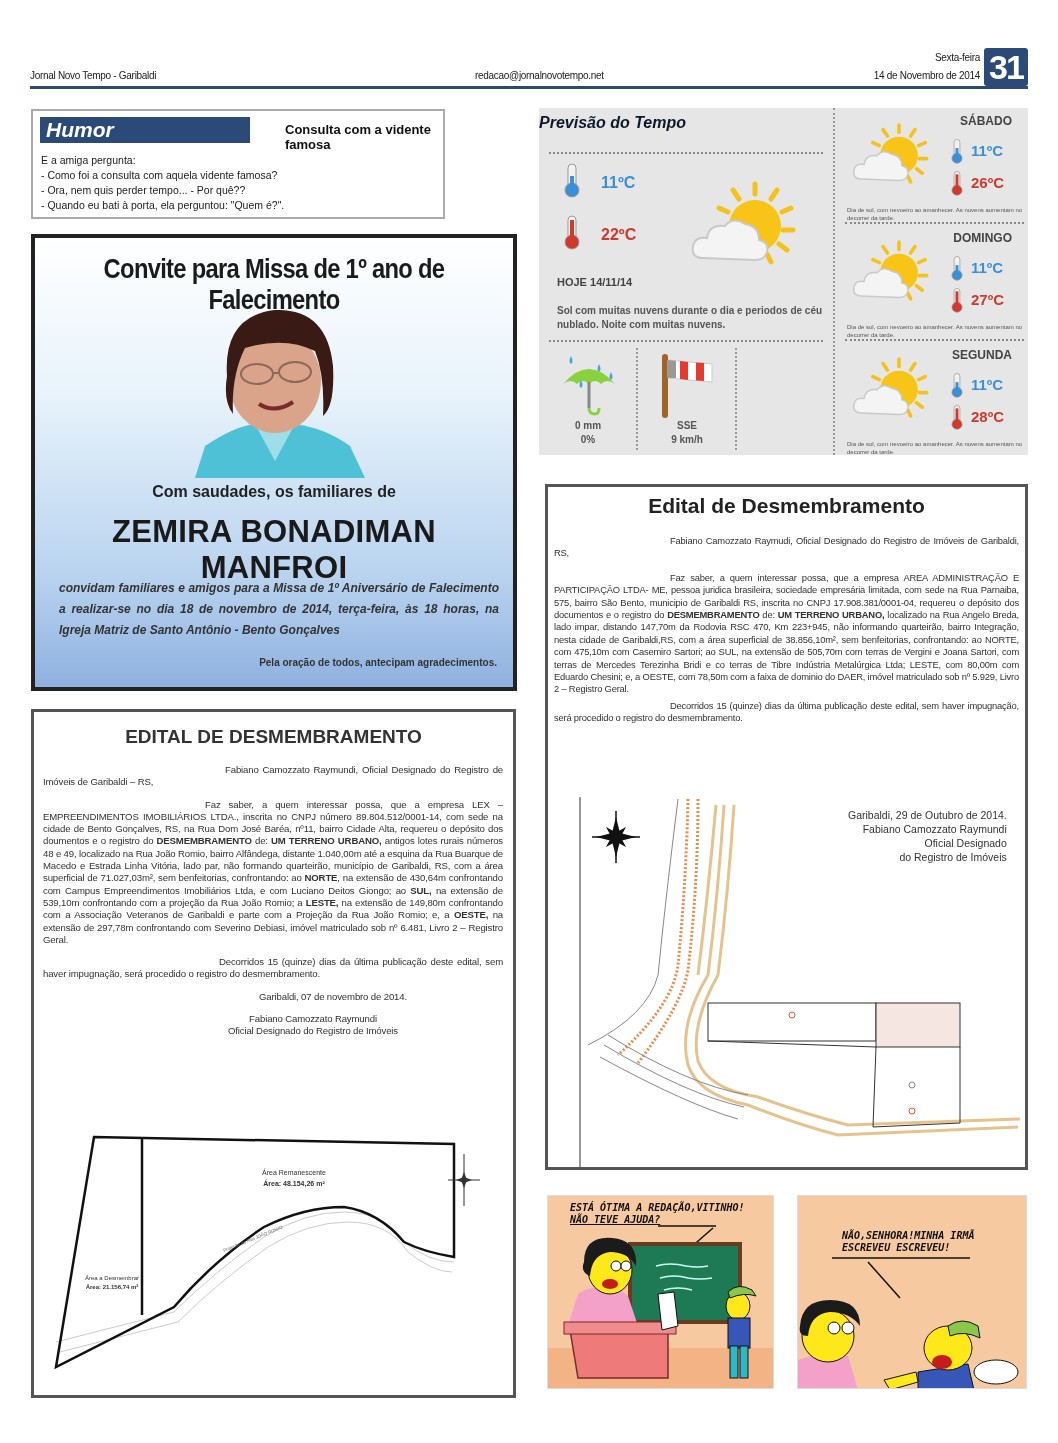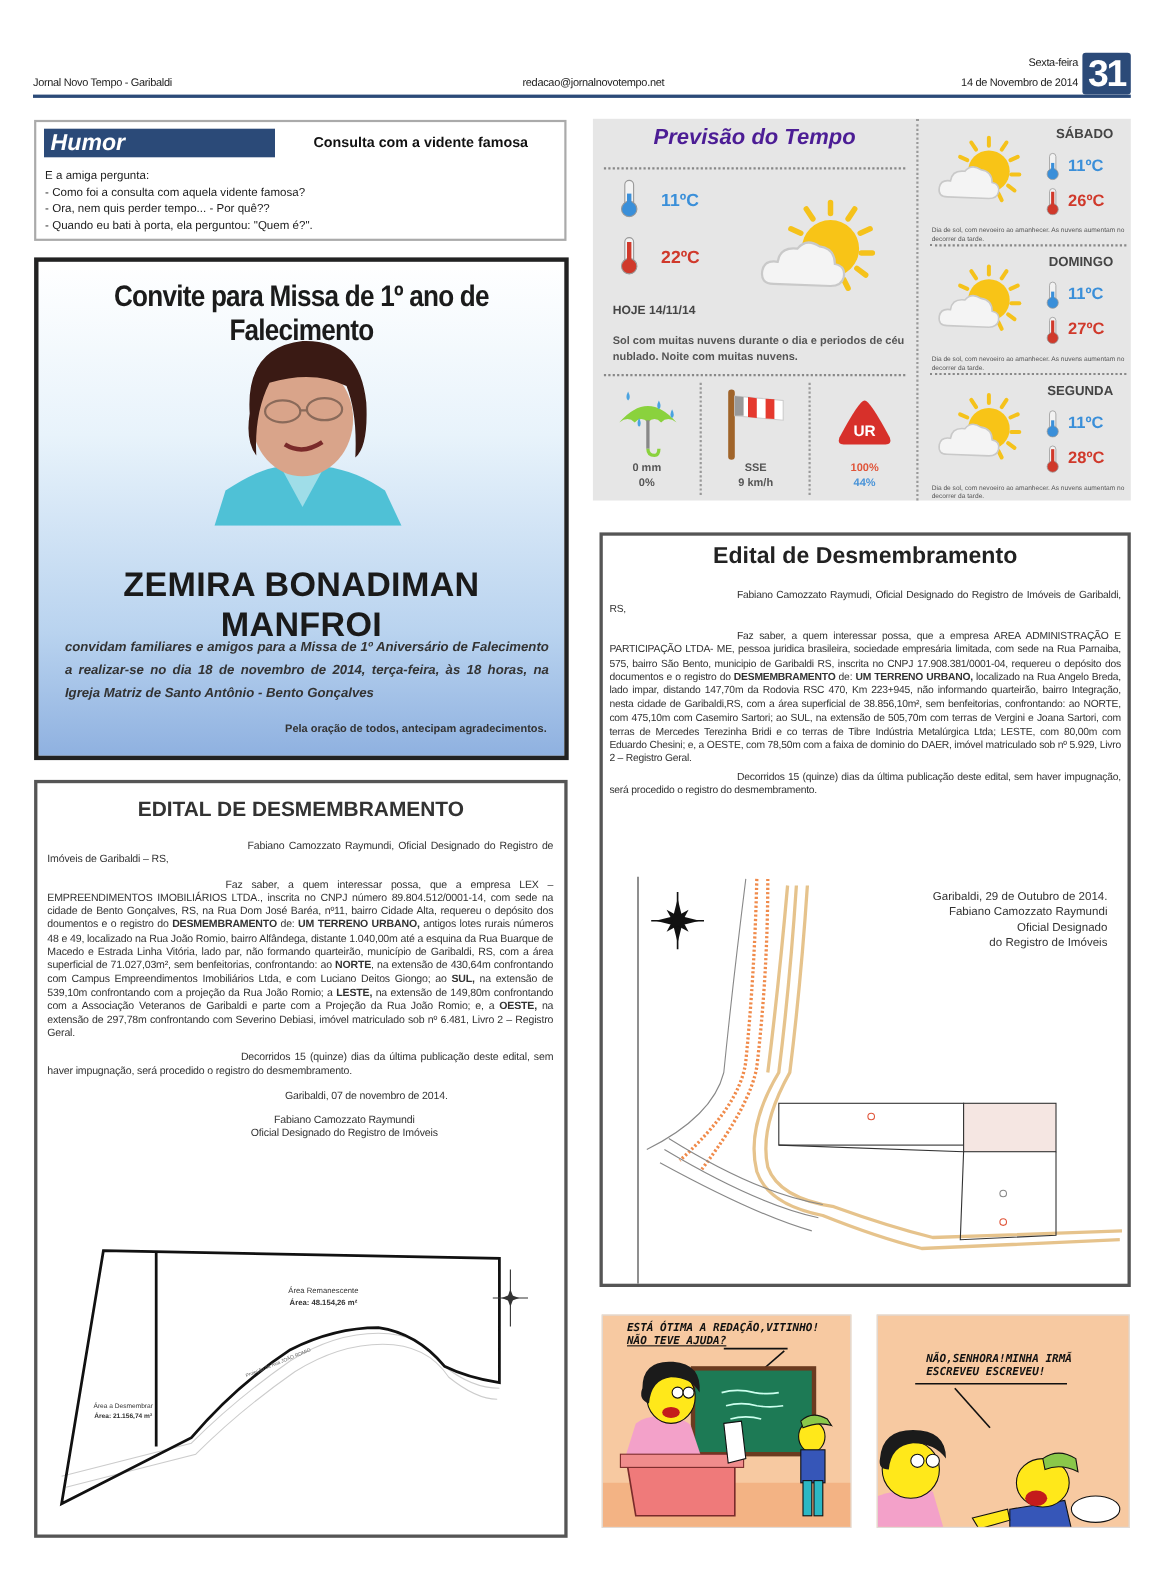--- a/index.html
+++ b/index.html
@@ -10,41 +10,41 @@
   .hdr { position: absolute; left: 30px; top: 48px; width: 998px; height: 40px; }
   .hdr .left { position: absolute; left: 0; top: 22px; font-size: 10px; letter-spacing: -0.3px; }
   .hdr .mid { position: absolute; left: 445px; top: 22px; font-size: 10px; letter-spacing: -0.3px; }
   .hdr .weekday { position: absolute; right: 48px; top: 4px; font-size: 10px; letter-spacing: -0.3px; }
   .hdr .date { position: absolute; right: 48px; top: 22px; font-size: 10px; letter-spacing: -0.3px; }
   .hdr .pagenum { position: absolute; right: 0; top: 0; width: 44px; height: 38px; background: #2b4a78; color: #fff; border-radius: 3px;
     font-family: "Liberation Sans", sans-serif; font-weight: bold; font-size: 34px; line-height: 38px; text-align: center; letter-spacing: -2px; }
   .hdr-rule { position: absolute; left: 30px; top: 86px; width: 998px; height: 3px; background: #2b4a78; }
 
   
-  .humor { position: absolute; left: 31px; top: 109px; width: 484px; height: 110px; border: 2px solid #aaa; background: #fff; }
+  .humor { position: absolute; left: 31px; top: 109px; width: 414px; height: 110px; border: 2px solid #aaa; background: #fff; }
   .humor .tag { position: absolute; left: 7px; top: 6px; width: 210px; height: 26px; background: #2b4a78; color: #fff;
     font-style: italic; font-weight: bold; font-size: 21px; line-height: 26px; padding-left: 6px; }
   .humor .ttl { position: absolute; left: 252px; top: 11px; font-weight: bold; font-size: 13px; color: #111; }
   .humor .lines { position: absolute; left: 8px; top: 42px; font-size: 10.5px; line-height: 15px; color: #222; }
 
   
   .obit { position: absolute; left: 31px; top: 234px; width: 486px; height: 457px; border: 4px solid #222;
     background: linear-gradient(180deg, #ffffff 0%, #e8f3fb 35%, #b9d3ef 75%, #8fb1e0 100%); }
   .obit .title { position: absolute; left: 0; right: 0; top: 16px; text-align: center; font-weight: bold; font-size: 27px; color: #1b1b1b; letter-spacing: -0.8px; transform: scaleX(0.88); }
   .obit .photo { position: absolute; left: 140px; top: 58px; width: 200px; height: 182px; }
   .obit .sub { position: absolute; left: 0; right: 0; top: 245px; text-align: center; font-weight: bold; font-size: 16px; color: #222; }
   .obit .name { position: absolute; left: 0; right: 0; top: 276px; text-align: center; font-weight: bold; font-size: 31px; color: #1a1a1a; letter-spacing: 0.3px; }
   .obit .dates { position: absolute; left: 0; right: 0; top: 312px; text-align: center; font-size: 15px; color: #222; }
   .obit .body { position: absolute; left: 24px; right: 14px; top: 340px; font-size: 12px; font-weight: bold; line-height: 21px; color: #333; text-align: justify; font-style: italic; }
   .obit .thanks { position: absolute; right: 16px; top: 419px; font-size: 10px; font-weight: bold; color: #333; }
 
   
   .wx { position: absolute; left: 539px; top: 108px; width: 489px; height: 347px; background: #e6e6e6; }
   .wx .main { position: absolute; left: 0; top: 0; width: 296px; height: 347px; border-right: 2px dotted #999; }
-  .wx .title { position: absolute; left: 0; right: 0; top: 6px; text-align: center; font-style: italic; font-weight: bold; font-size: 20px; color: #4c1d95; }
+  .wx .title { position: absolute; left: 0; right: 0; top: 6px; text-align: left; font-style: italic; font-weight: bold; font-size: 16px; color: #0f172a; }
   .wx .rule1 { position: absolute; left: 10px; right: 10px; top: 44px; border-top: 2px dotted #888; }
   .wx .therm { position: absolute; width: 22px; height: 36px; }
   .wx .tmin { position: absolute; left: 62px; top: 66px; font-weight: bold; font-size: 16px; color: #3a8fd9; }
   .wx .tmax { position: absolute; left: 62px; top: 118px; font-weight: bold; font-size: 16px; color: #d0392b; }
   .wx .today { position: absolute; left: 18px; top: 168px; font-weight: bold; font-size: 11px; color: #444; }
   .wx .desc { position: absolute; left: 18px; top: 196px; width: 270px; font-weight: bold; font-size: 10px; line-height: 14px; color: #555; }
   .wx .rule2 { position: absolute; left: 10px; right: 10px; top: 232px; border-top: 2px dotted #888; }
   .wx .stat { position: absolute; top: 232px; width: 98px; height: 115px; }
   .wx .stat .l1, .wx .stat .l2 { position: absolute; left: 0; right: 0; text-align: center; font-weight: bold; font-size: 10px; color: #555; }
   .wx .stat .l1 { top: 80px; } .wx .stat .l2 { top: 94px; }
@@ -105,20 +105,21 @@
   <svg class="photo" viewBox="0 0 200 182">
     <path d="M20 182 L30 150 Q60 130 80 128 L120 128 Q150 132 175 150 L190 182 Z" fill="#4fc1d6"></path>
     <path d="M80 128 L100 165 L120 128 Z" fill="#9fdde8"></path>
     <ellipse cx="100" cy="85" rx="46" ry="52" fill="#d9a48a"></ellipse>
     <path d="M52 80 Q48 20 100 14 Q152 12 158 70 Q160 110 148 120 Q150 80 140 55 Q110 40 70 52 Q56 80 58 118 Q48 105 52 80 Z" fill="#3a1a14"></path>
     <ellipse cx="82" cy="78" rx="16" ry="10" fill="none" stroke="#8a6a5a" stroke-width="2"></ellipse>
     <ellipse cx="120" cy="76" rx="16" ry="10" fill="none" stroke="#8a6a5a" stroke-width="2"></ellipse>
     <line x1="98" y1="77" x2="104" y2="77" stroke="#8a6a5a" stroke-width="2"></line>
     <path d="M84 108 Q100 118 118 106" stroke="#7a2a2a" stroke-width="4" fill="none"></path>
   </svg>
+  <div class="sub">Com saudades, os familiares de</div>
   <div class="name">ZEMIRA BONADIMAN MANFROI</div>
   <div class="body">convidam familiares e amigos para a Missa de 1º Aniversário de Falecimento a realizar-se no dia 18 de novembro de 2014, terça-feira, às 18 horas, na Igreja Matriz de Santo Antônio -  Bento Gonçalves</div>
   <div class="thanks">Pela oração de todos, antecipam agradecimentos.</div>
 </div>
 
 <div class="wx">
   <div class="main">
     <div class="title">Previsão do Tempo</div>
     <div class="rule1"></div>
 
@@ -174,28 +175,20 @@
         <rect x="6" y="4" width="6" height="64" rx="3" fill="#a0642a"></rect>
         <path d="M12 10 L56 14 L56 32 L12 28 Z" fill="#fff" stroke="#ccc"></path>
         <path d="M24 11 L32 12 L32 30 L24 29 Z" fill="#e53a2f"></path>
         <path d="M40 12.5 L48 13 L48 31 L40 30.5 Z" fill="#e53a2f"></path>
         <path d="M12 10 L20 11 L20 28 L12 28 Z" fill="#999"></path>
       </svg>
       <div class="l1">SSE</div>
       <div class="l2">9 km/h</div>
     </div>
     <div class="vsep" style="left:196px"></div>
-    <div class="stat" style="left:198px">
-      <svg style="position:absolute;left:24px;top:22px;width:50px;height:44px" viewBox="0 0 50 44">
-        <path d="M25 2 Q30 2 48 36 Q50 42 44 42 L6 42 Q0 42 2 36 Q20 2 25 2 Z" fill="#d7302a"></path>
-        <text x="25" y="34" text-anchor="middle" font-family="Liberation Sans, sans-serif" font-weight="bold" font-size="14" fill="#fff">UR</text>
-      </svg>
-      <div class="l1" style="color:#e0553a">100%</div>
-      <div class="l2" style="color:#4a94d8">44%</div>
-    </div>
   </div>
 
   <div class="day" style="top:0">
     <svg style="position:absolute;left:14px;top:14px;width:80px;height:66px" viewBox="0 0 110 90">
       <g stroke="#f5c21b" stroke-width="5" stroke-linecap="round">
           <line x1="66" y1="4" x2="66" y2="14"></line>
           <line x1="88" y1="10" x2="82" y2="19"></line>
           <line x1="102" y1="28" x2="93" y2="32"></line>
           <line x1="104" y1="50" x2="94" y2="50"></line>
           <line x1="98" y1="70" x2="90" y2="64"></line>

